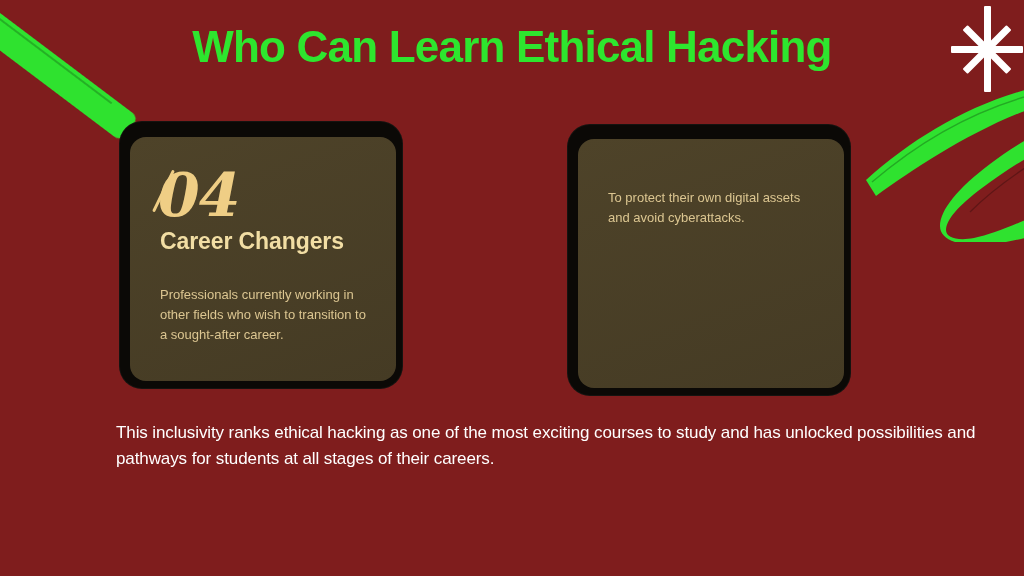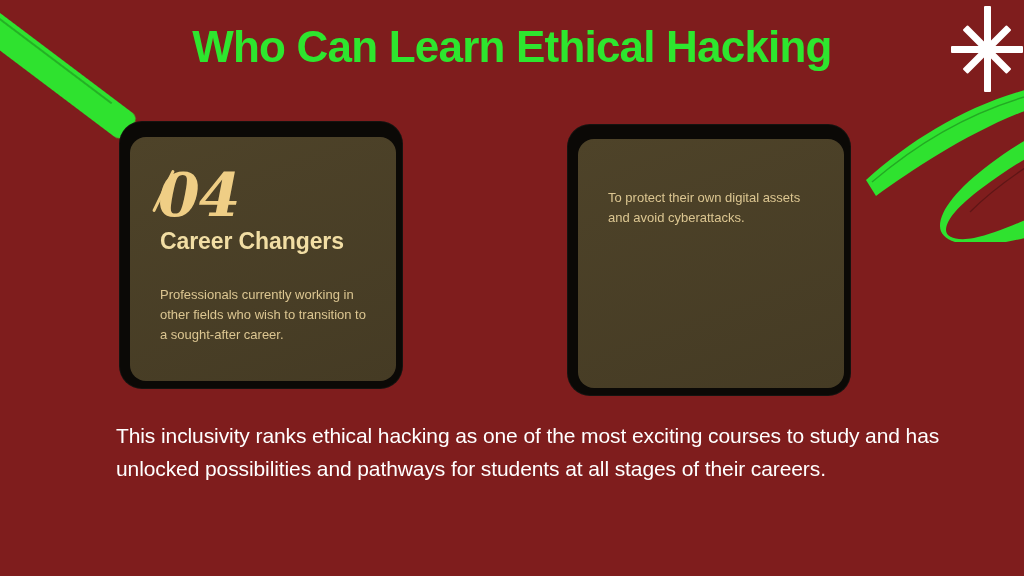--- a/index.html
+++ b/index.html
@@ -145,21 +145,21 @@
     white-space: pre-line;
   }
   .card-frame.two .card-body { margin-top: 23px; }
 
   
   .footer-text {
     position: absolute;
     left: 116px;
     top: 420px;
     width: 888px;
-    font-size: 21px;
+    font-size: 17px;
     line-height: 1.55;
     color: #FFFFFF;
     letter-spacing: -0.1px;
   }
 </style>
 </head>
 <body>
 
 <div class="slide">
 

